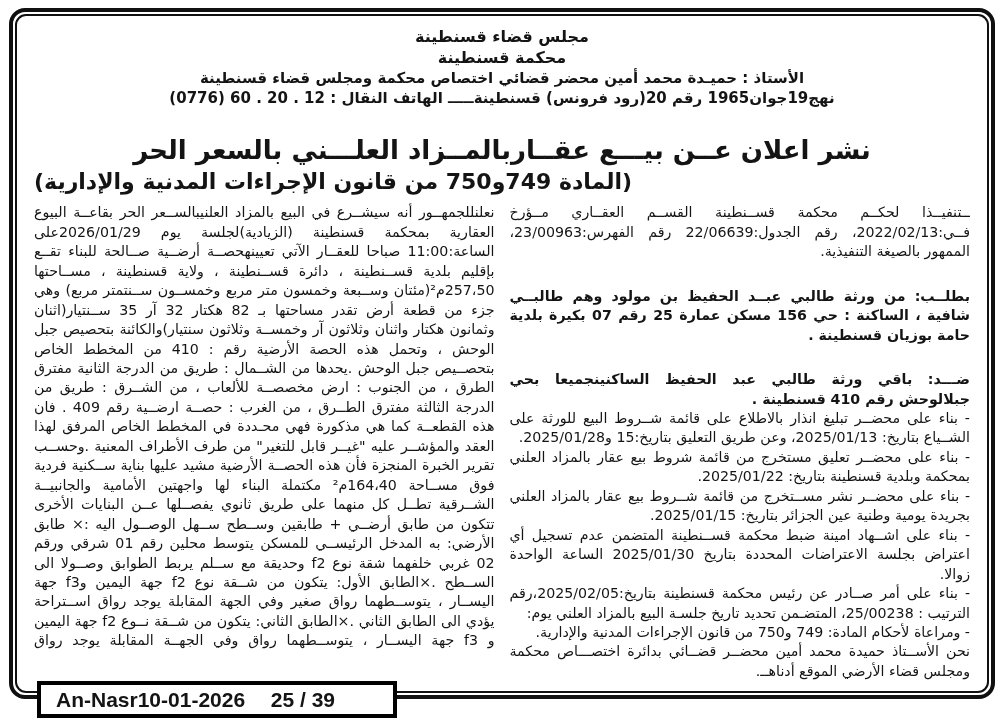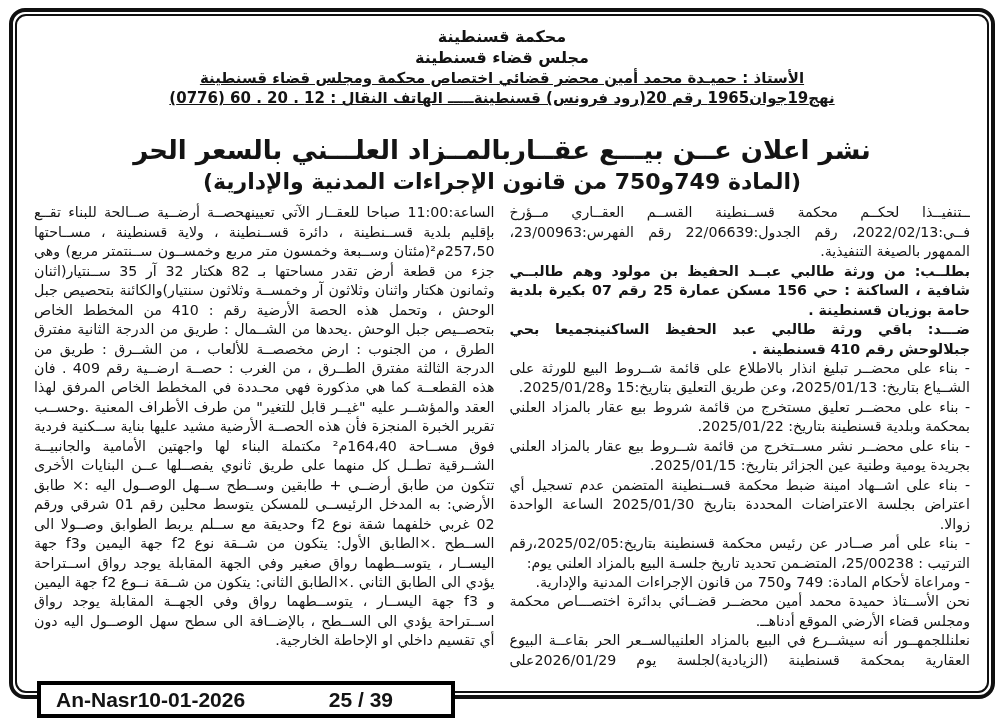--- a/index.html
+++ b/index.html
@@ -15,62 +15,62 @@
     border:4px solid #101010;border-radius:16px;
   }
   .frame-inner{
     position:absolute;top:2px;left:2px;right:2px;bottom:2px;
     border:2px solid #101010;border-radius:11px;
     padding:10px 17px 0 17px;box-sizing:border-box;
     direction:rtl;
   }
   .letterhead{text-align:center;font-weight:bold;}
   .lh-big{font-size:16px;line-height:1.32;}
-  .lh-small{font-size:15px;line-height:1.35;text-decoration:underline;}
+  .lh-small{font-size:15px;line-height:1.35;}
   .title{
     text-align:center;font-weight:bold;font-size:26px;line-height:1.2;
     margin-top:26px;
   }
   .subtitle{
-    text-align:center;font-weight:bold;font-size:22px;line-height:1.25;
+    text-align:left;font-weight:bold;font-size:22px;line-height:1.25;
     margin-top:2px;
   }
   .columns{
     direction:rtl;
     margin-top:8px;
     height:482px;
     column-count:2;column-gap:15px;column-fill:auto;
     font-size:14.2px;line-height:1.37;
     text-align:justify;
     overflow:hidden;
   }
   .para{margin:0;padding:0;}
-  .para.bold{font-weight:bold;}
+  .para.bold{font-weight:bold;margin-top:25px;}
   .lead{font-weight:bold;}
   .footer-box{
-    position:absolute;left:37px;bottom:2px;width:418px;height:37px;
+    position:absolute;left:37px;bottom:2px;width:360px;height:37px;
     background:#ffffff;border:4px solid #000000;box-sizing:border-box;
     display:flex;align-items:center;justify-content:space-between;
     direction:ltr;
     font-family:"Liberation Sans","DejaVu Sans",sans-serif;
     font-weight:bold;font-size:21px;color:#141414;
     padding:0 58px 0 15px;
     z-index:5;
   }
 </style>
 </head>
 <body>
 
 <div class="page">
   <div class="frame-outer">
     <div class="frame-inner">
 
       <header class="letterhead">
+        <div class="lh-big">مجلس قضاء قسنطينة</div>
         <div class="lh-big">محكمة قسنطينة</div>
-        <div class="lh-big">مجلس قضاء قسنطينة</div>
         <div class="lh-small">الأستاذ : حميـدة محمد أمين محضر قضائي اختصاص محكمة ومجلس قضاء قسنطينة</div>
         <div class="lh-small">نهج19جوان1965 رقم 20(رود فرونس) قسنطينةـــــ الهاتف النقال : 12 . 20 . 60 (0776)</div>
       </header>
 
       <div class="title">نشر اعلان عــن بيـــع عقــاربالمــزاد العلـــني بالسعر الحر</div>
       <div class="subtitle">(المادة 749و750 من قانون الإجراءات المدنية والإدارية)</div>
 
       <div class="columns" id="columns">
 
         <p class="para"><span>ــتنفيــذا لحكــم محكمة قســنطينة القســم العقــاري مــؤرخ فــي:2022/02/13، رقم الجدول:22/06639 رقم الفهرس:23/00963، الممهور بالصيغة التنفيذية.</span></p>

